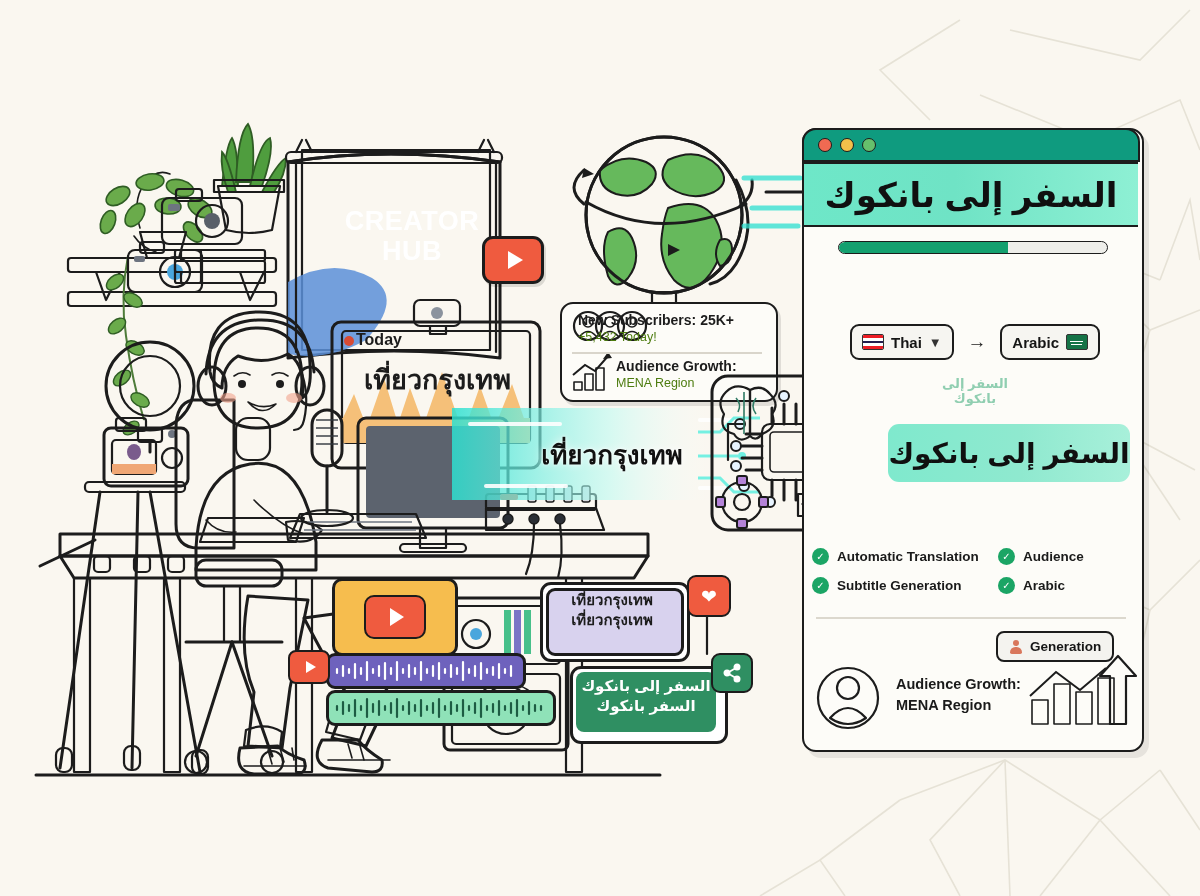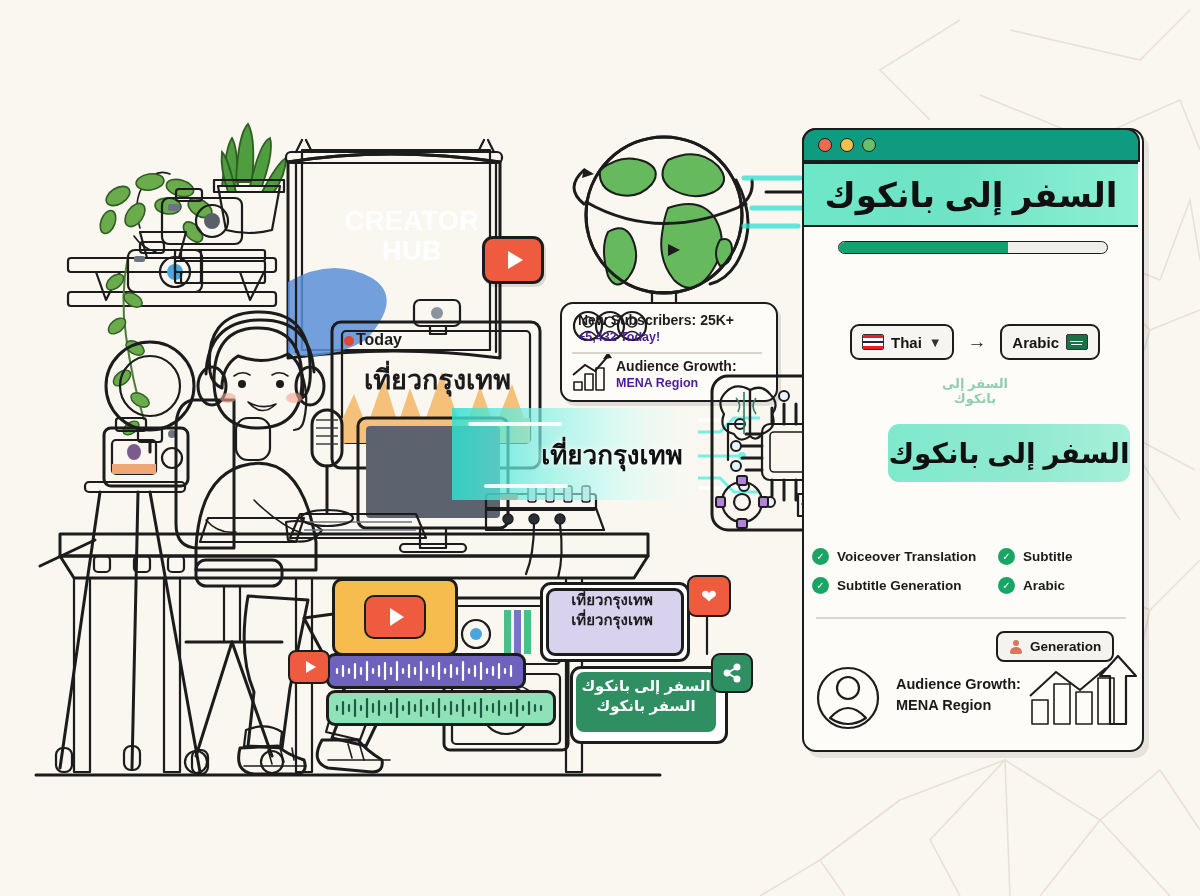--- a/index.html
+++ b/index.html
@@ -33,21 +33,21 @@
   }
 
   
   .stat-card{
     left:560px;top:302px;width:214px;height:96px;
     background:#fdfcf8;border:2.4px solid #1c1c1c;border-radius:13px;
     box-shadow:3px 4px 0 rgba(0,0,0,.10);
   }
   .stat-row1{left:578px;top:312px;width:200px;}
   .stat-title{color:#1c1c1c;font-size:14px;font-weight:bold;line-height:1.25;}
-  .stat-sub{color:#4c1d95;font-size:12.5px;font-weight:bold;line-height:1.25;}
+  .stat-sub{color:#4d7c0f;font-size:12.5px;font-weight:normal;line-height:1.25;}
   .stat-div{left:572px;top:352px;width:190px;height:1.5px;background:#d9d5cb;}
   .stat-row2{left:616px;top:358px;width:160px;}
 
   
   .thai-glow{
     left:512px;top:434px;width:200px;text-align:center;
     color:#111;font-size:26px;font-weight:bold;
     text-shadow:0 0 10px rgba(255,255,255,.95),0 0 3px #fff;
   }
 
@@ -833,25 +833,25 @@
 
   <div class="abs mini-ar">السفر إلى بانكوك</div>
 
   <div class="abs out-bubble">
     <span class="out-ar">السفر إلى بانكوك</span>
   </div>
 
   <div class="abs feats">
     <div class="feat">
       <span class="chk">✓</span>
-      <span>Voiceover Translation</span>
+      <span>Automatic Translation</span>
     </div>
     <div class="feat">
       <span class="chk">✓</span>
-      <span>Subtitle</span>
+      <span>Audience</span>
     </div>
     <div class="feat">
       <span class="chk">✓</span>
       <span>Subtitle Generation</span>
     </div>
     <div class="feat">
       <span class="chk">✓</span>
       <span>Arabic</span>
     </div>
   </div>

